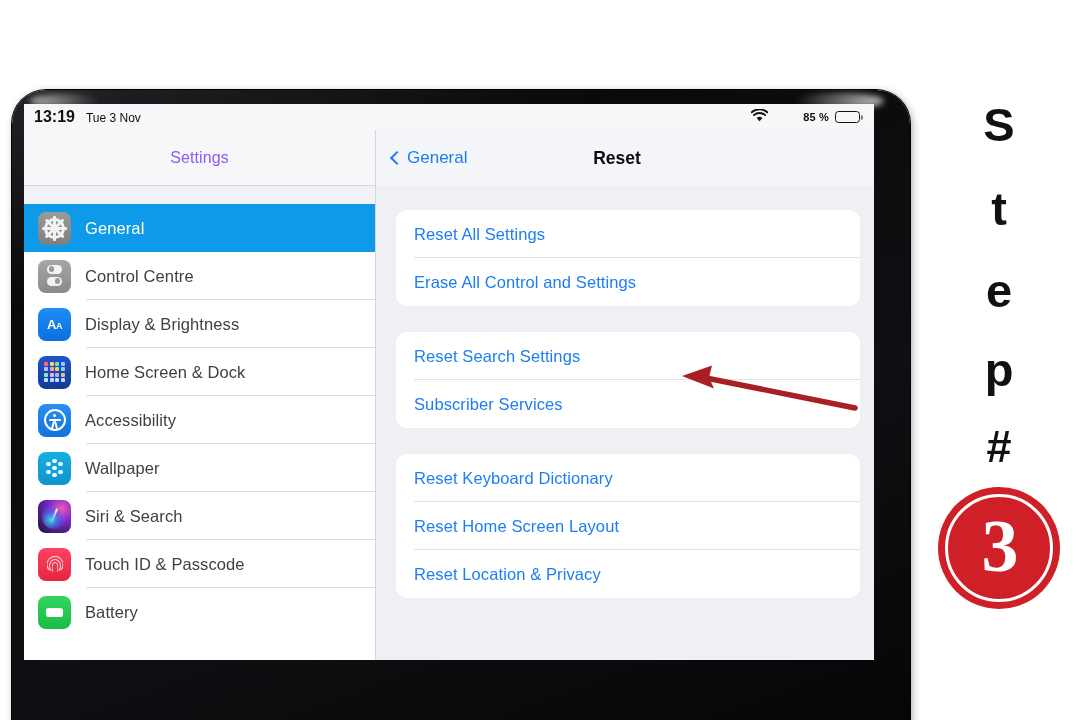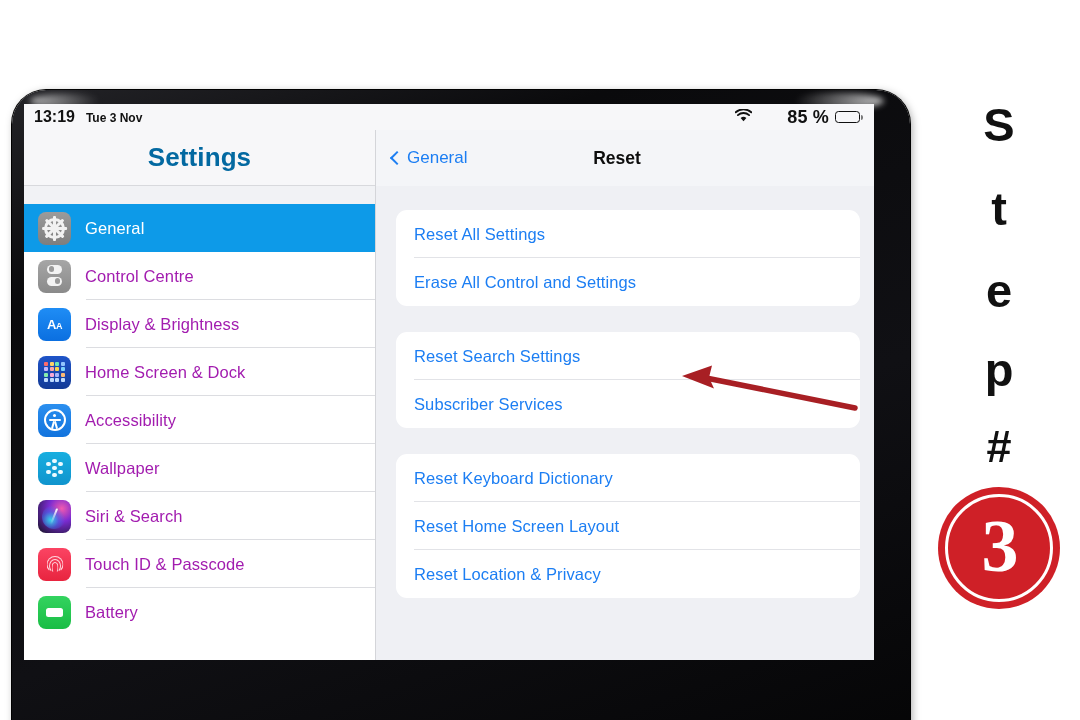--- a/index.html
+++ b/index.html
@@ -57,23 +57,23 @@
   #status-bar {
     height: 26px;
     background: #f7f7f9;
     display: flex;
     align-items: center;
     padding: 0 14px 0 10px;
     flex: none;
   }
   .status-left { display: flex; align-items: baseline; gap: 11px; }
   #status-time { font-size: 16px; font-weight: bold; color: #111; }
-  #status-date { font-size: 12px; font-weight: bold; color: #111; }
+  #status-date { font-size: 12px; font-weight: normal; color: #111; }
   .status-right { margin-left: auto; display: flex; align-items: center; gap: 6px; }
-  #status-battery-pct { font-size: 18px; font-weight: bold; color: #111; letter-spacing: .2px; padding-left: 29px; }
+  #status-battery-pct { font-size: 11px; font-weight: bold; color: #111; letter-spacing: .2px; padding-left: 29px; }
   .batt-shell {
     width: 25px; height: 12px; border: 1.6px solid #111; border-radius: 3.5px;
     padding: 1.5px; position: relative;
   }
   .batt-fill { height: 100%; background: #111; border-radius: 1.5px; }
   .batt-tip {
     position: absolute; right: -4px; top: 3px; width: 2.5px; height: 5px;
     background: #111; border-radius: 0 2px 2px 0; opacity: .55;
   }
 
@@ -84,33 +84,33 @@
   #sidebar {
     width: 352px; flex: none; background: #ffffff;
     display: flex; flex-direction: column; min-height: 0;
     border-right: 1px solid #d4d5d9;
   }
   #sidebar-header {
     height: 56px; flex: none; background: #f7f7f9;
     display: flex; align-items: center; justify-content: center;
     border-bottom: 1px solid #d8d9dd;
   }
-  #sidebar-title { font-size: 26px; font-weight: bold; color: #0369a1; letter-spacing: .1px; }
+  #sidebar-title { font-size: 16px; font-weight: normal; color: #8b5cf6; letter-spacing: .1px; }
   #sidebar-gap { height: 18px; flex: none; background: #f1f2f5; }
   #sidebar-list { flex: 1; overflow: hidden; background: #fff; }
 
   .side-row {
     height: 48px; display: flex; align-items: center;
     padding-left: 14px; position: relative; background: #fff;
   }
   .side-row.selected { background: #0d9ae8; }
   .side-row .sep {
     position: absolute; left: 62px; right: 0; bottom: 0; height: 1px; background: #dcdde1;
   }
-  .side-label { font-size: 16.5px; color: #a21caf; margin-left: 14px; letter-spacing: .1px; }
+  .side-label { font-size: 16.5px; color: #404040; margin-left: 14px; letter-spacing: .1px; }
   .side-row.selected .side-label { color: #ffffff; }
 
   .app-icon {
     width: 33px; height: 33px; border-radius: 8px; flex: none;
     display: flex; align-items: center; justify-content: center;
     position: relative; overflow: hidden; text-align: center;
   }
 
   
   .ic-general { background: linear-gradient(180deg, #9b9b9b, #7e7e7e); }

